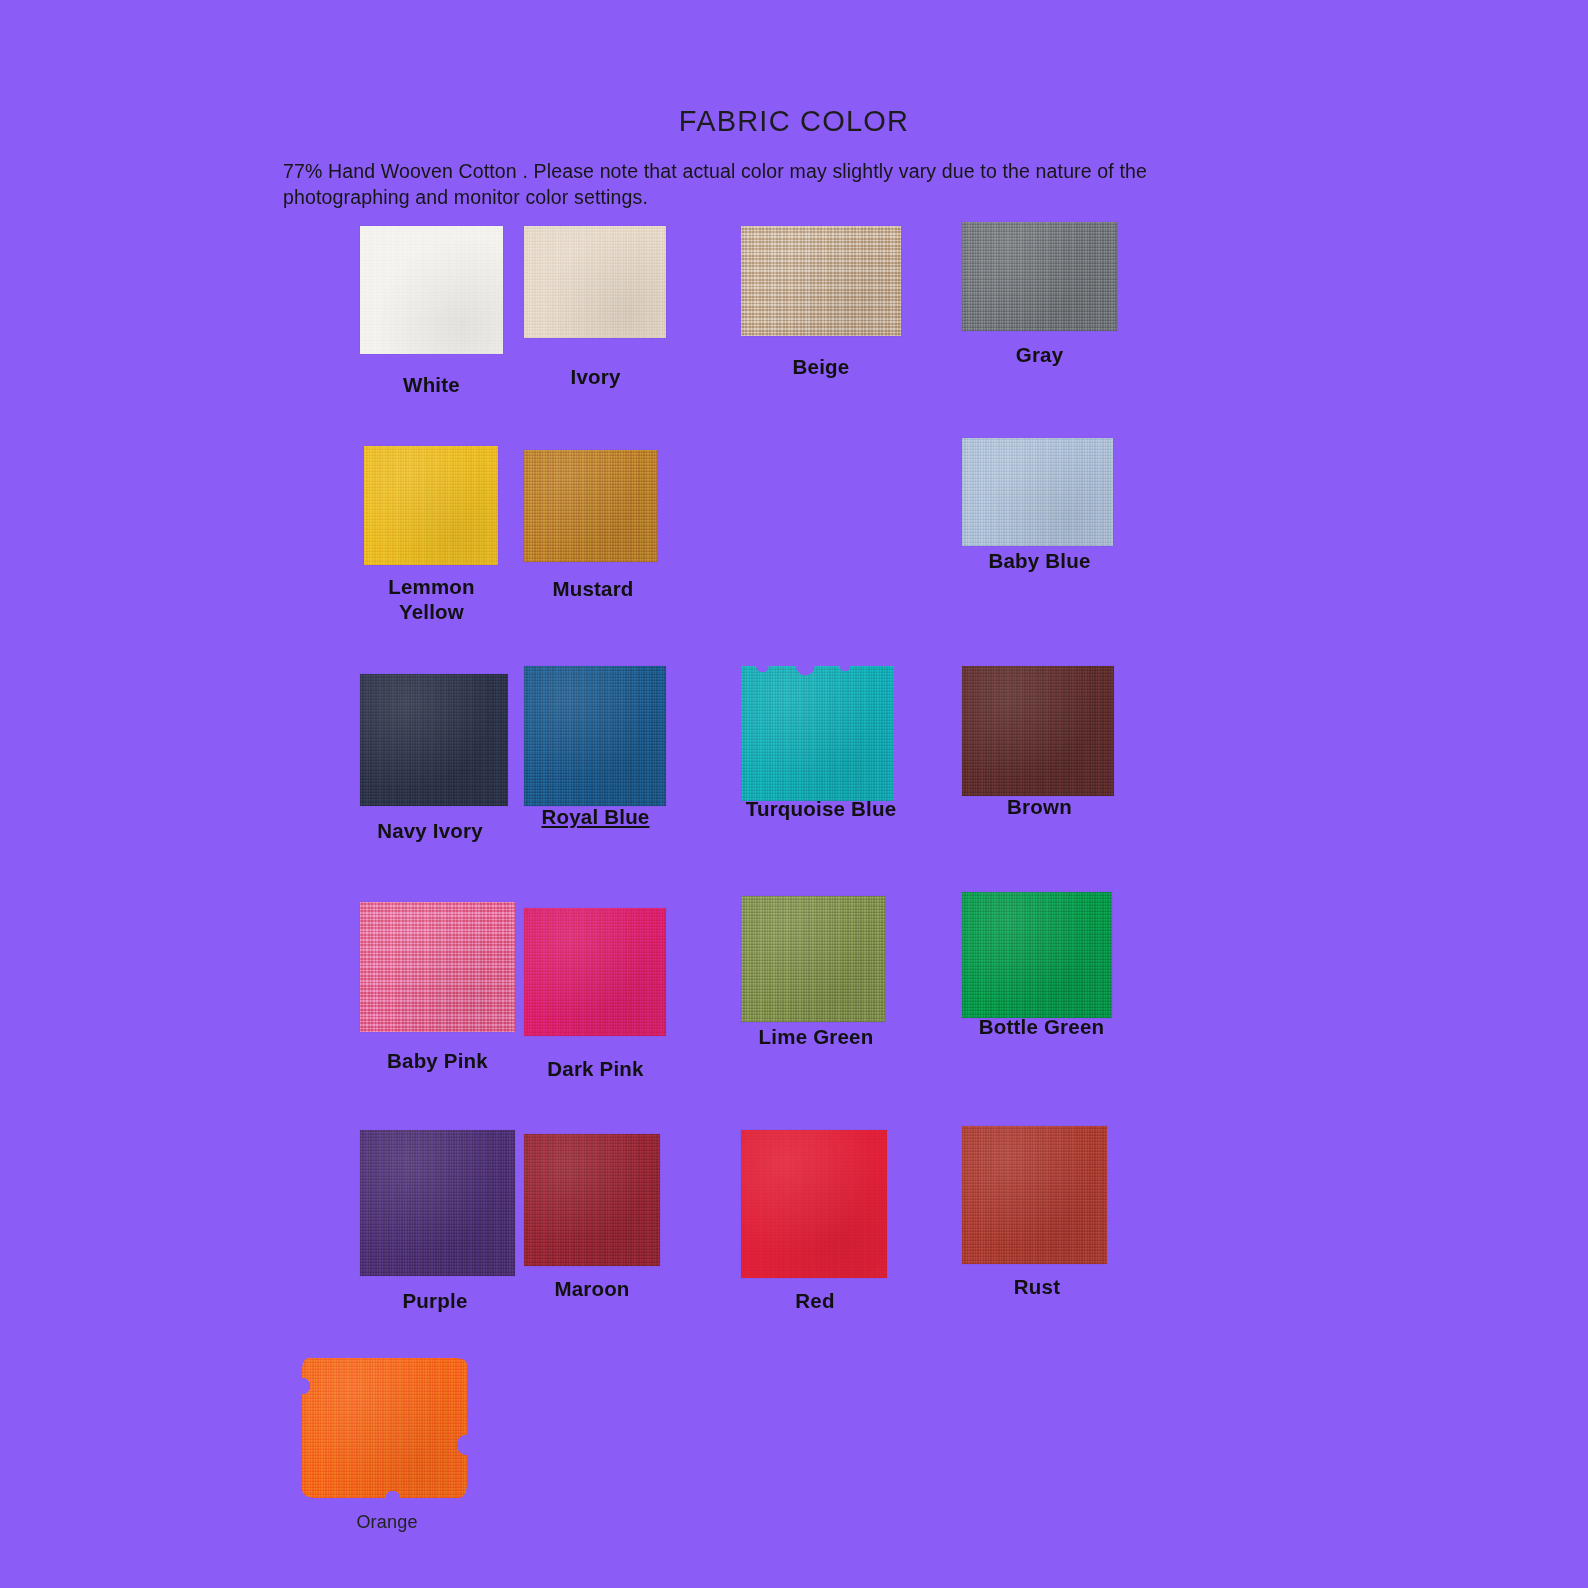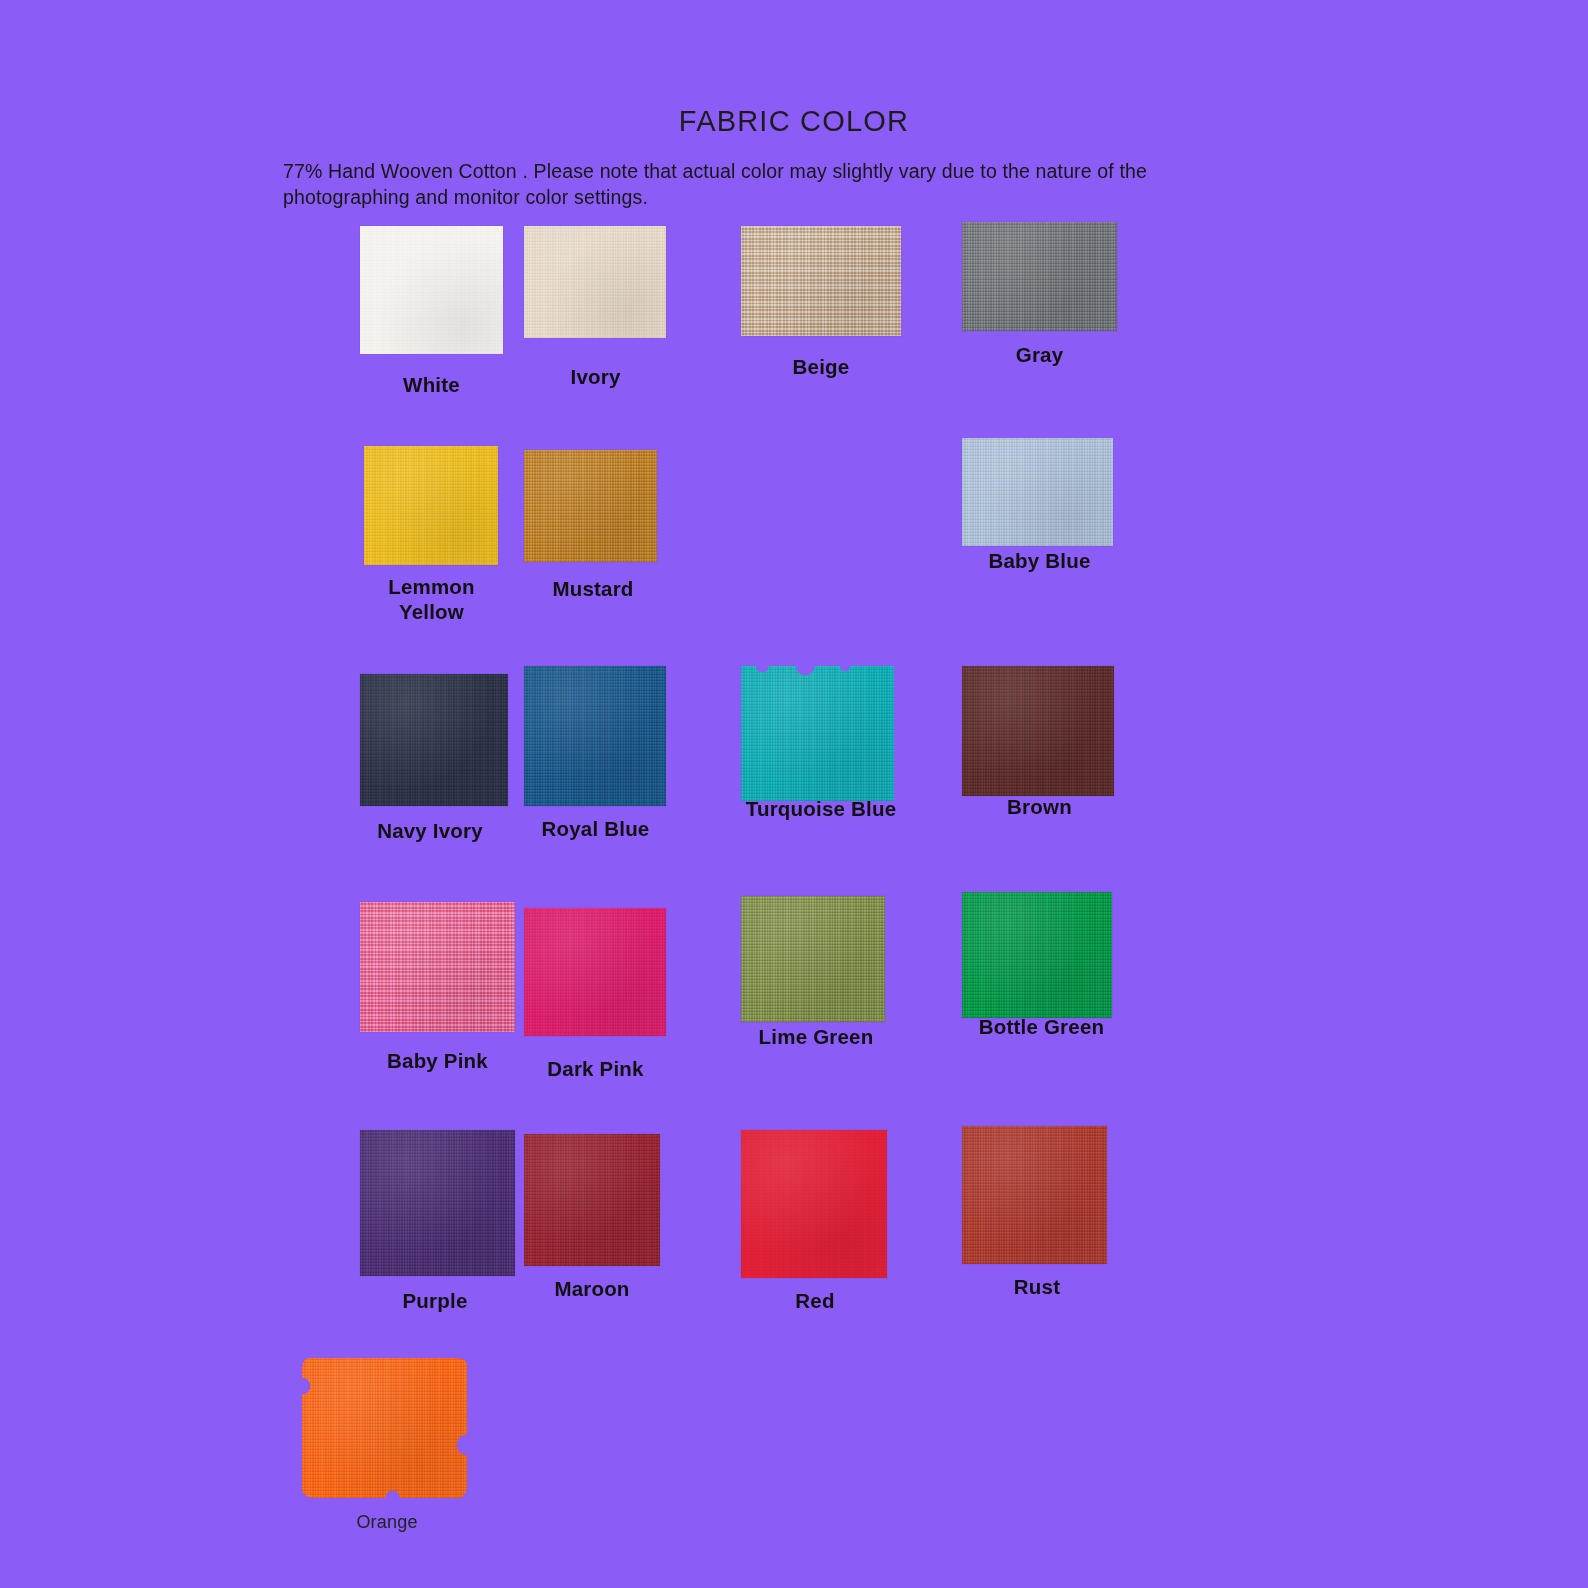--- a/index.html
+++ b/index.html
@@ -237,21 +237,21 @@
         <div class="swatch-cell" data-col="0">
           <div class="chip-wrap" style="left: 58px; top: 0px;">
             <div class="chip" style="width: 148px; height: 132px; background: rgb(44, 50, 70);"></div>
           </div>
           <div class="swatch-label" style="left: 48px; top: 144px; width: 160px;">Navy Ivory</div>
         </div>
         <div class="swatch-cell" data-col="1">
           <div class="chip-wrap" style="left: 6px; top: -8px;">
             <div class="chip" style="width: 142px; height: 140px; background: rgb(28, 85, 132);"></div>
           </div>
-          <div class="swatch-label" style="left: 0px; top: 142px; width: 155px;">Royal Blue</div>
+          <div class="swatch-label" style="left: 0px; top: 130px; width: 155px; text-decoration: underline;">Royal Blue</div>
         </div>
         <div class="swatch-cell" data-col="2">
           <div class="chip-wrap" style="left: 0px; top: -8px;">
             <div class="chip torn-top" style="width: 153px; height: 135px; background: rgb(19, 167, 176);"></div>
           </div>
           <div class="swatch-label" style="left: -10px; top: 122px; width: 180px;">Turquoise Blue</div>
         </div>
         <div class="swatch-cell" data-col="3">
           <div class="chip-wrap" style="left: 0px; top: -8px;">
             <div class="chip" style="width: 152px; height: 130px; background: rgb(90, 44, 44);"></div>

